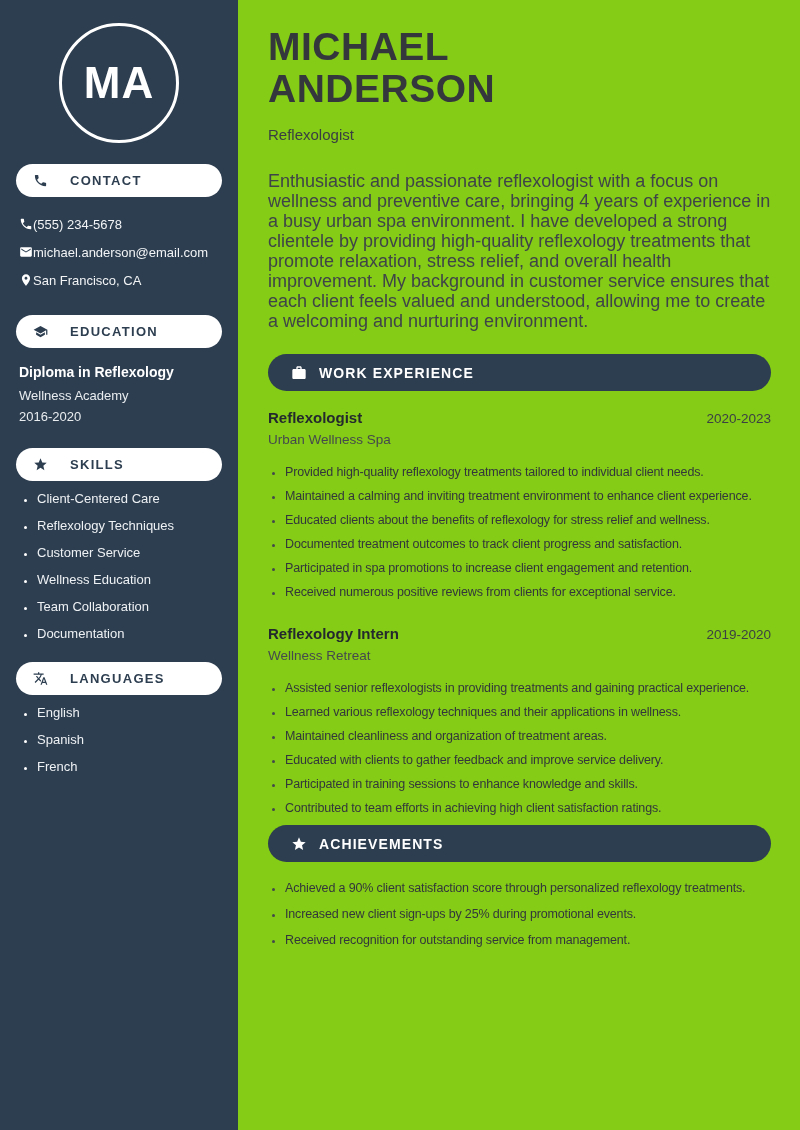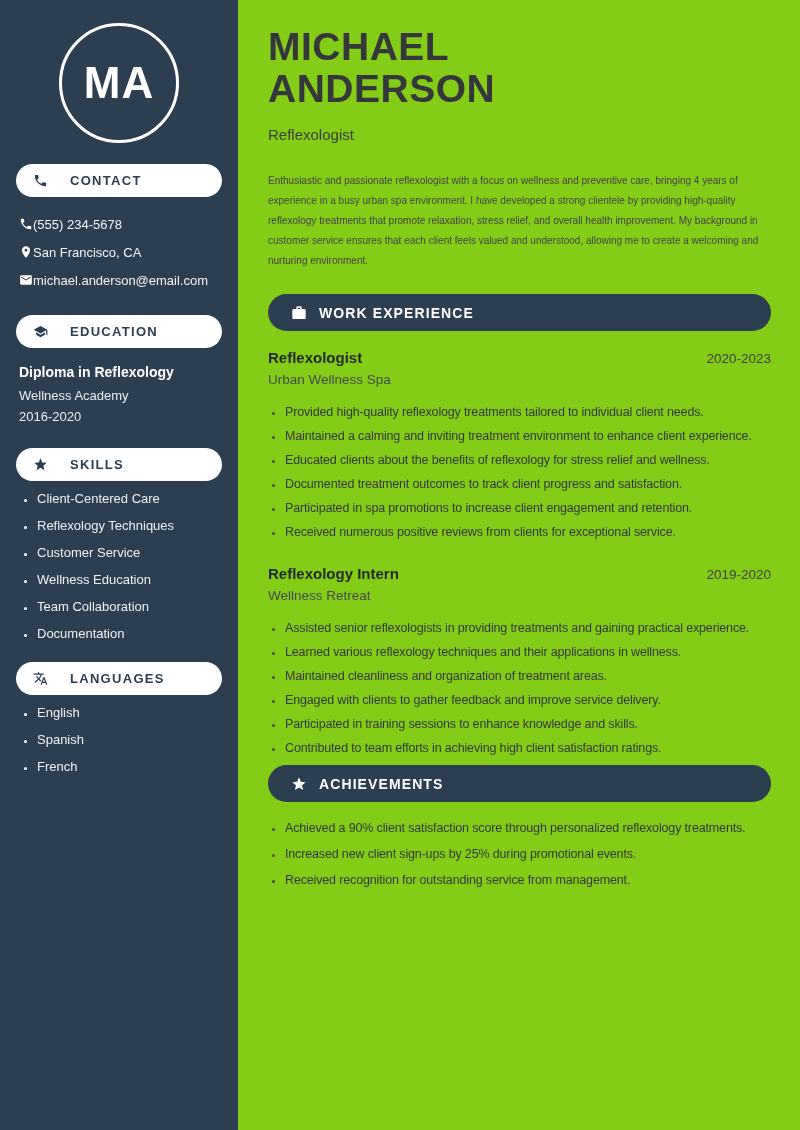--- a/index.html
+++ b/index.html
@@ -61,21 +61,21 @@
 
   
   .main { flex: 1; padding: 26px 29px 0 30px; }
   .name {
     margin: 0;
     font-size: 39px; line-height: 42px; font-weight: bold;
     color: #34383c; letter-spacing: 0.5px;
     text-transform: uppercase;
   }
   .headline { margin-top: 16px; font-size: 15px; color: #3a3e42; }
-  .summary { margin: 28px 0 0 0; font-size: 10px; line-height: 20px; color: #3f4448; }
+  .summary { margin: 28px 0 0 0; font-size: 18px; line-height: 20px; color: #3f4448; }
 
   .section-pill {
     margin-top: 23px;
     background: #2d3e50; color: #ffffff;
     height: 37px; border-radius: 19px;
     display: flex; align-items: center; gap: 12px;
     padding: 0 0 0 23px;
     font-size: 14px; font-weight: bold; letter-spacing: 1.1px;
   }
   .section-pill svg { width: 16px; height: 16px; flex: none; }
@@ -117,29 +117,29 @@
     </div>
     <ul class="contact-list">
       <li class="contact-row">
         <svg viewBox="0 0 24 24" fill="#ffffff">
             <path d="M6.62 10.79c1.44 2.83 3.76 5.14 6.59 6.59l2.2-2.2c.27-.27.67-.36 1.02-.24 1.12.37 2.33.57 3.57.57.55 0 1 .45 1 1V20c0 .55-.45 1-1 1-9.39 0-17-7.61-17-17 0-.55.45-1 1-1h3.5c.55 0 1 .45 1 1 0 1.25.2 2.45.57 3.57.11.35.03.74-.25 1.02l-2.2 2.2z"></path>
           </svg>
         <span>(555) 234-5678</span>
       </li>
       <li class="contact-row">
         <svg viewBox="0 0 24 24" fill="#ffffff">
+            <path d="M20 4H4c-1.1 0-1.99.9-1.99 2L2 18c0 1.1.9 2 2 2h16c1.1 0 2-.9 2-2V6c0-1.1-.9-2-2-2zm0 4l-8 5-8-5V6l8 5 8-5v2z"></path>
+          </svg>
+        <span>michael.anderson@email.com</span>
+      </li>
+      <li class="contact-row">
+        <svg viewBox="0 0 24 24" fill="#ffffff">
             <path d="M12 2C8.13 2 5 5.13 5 9c0 5.25 7 13 7 13s7-7.75 7-13c0-3.87-3.13-7-7-7zm0 9.5c-1.38 0-2.5-1.12-2.5-2.5s1.12-2.5 2.5-2.5 2.5 1.12 2.5 2.5-1.12 2.5-2.5 2.5z"></path>
           </svg>
         <span>San Francisco, CA</span>
-      </li>
-      <li class="contact-row">
-        <svg viewBox="0 0 24 24" fill="#ffffff">
-            <path d="M20 4H4c-1.1 0-1.99.9-1.99 2L2 18c0 1.1.9 2 2 2h16c1.1 0 2-.9 2-2V6c0-1.1-.9-2-2-2zm0 4l-8 5-8-5V6l8 5 8-5v2z"></path>
-          </svg>
-        <span>michael.anderson@email.com</span>
       </li>
     </ul>
 
     <div class="side-pill">
       <svg viewBox="0 0 24 24" fill="currentColor">
           <path d="M5 13.18v4L12 21l7-3.82v-4L12 17l-7-3.82zM12 3L1 9l11 6 9-4.91V17h2V9L12 3z"></path>
         </svg>
       <span>EDUCATION</span>
     </div>
     <div class="edu-block">
@@ -213,21 +213,21 @@
     <section class="job second">
       <div class="job-head">
         <span class="job-role">Reflexology Intern</span>
         <span class="job-dates">2019-2020</span>
       </div>
       <div class="job-company">Wellness Retreat</div>
       <ul class="bullets">
         <li>Assisted senior reflexologists in providing treatments and gaining practical experience.</li>
         <li>Learned various reflexology techniques and their applications in wellness.</li>
         <li>Maintained cleanliness and organization of treatment areas.</li>
-        <li>Engaged with clients to gather feedback and improve service delivery.</li>
+        <li>Educated with clients to gather feedback and improve service delivery.</li>
         <li>Participated in training sessions to enhance knowledge and skills.</li>
         <li>Contributed to team efforts in achieving high client satisfaction ratings.</li>
       </ul>
     </section>
 
     <div class="section-pill tight">
       <svg viewBox="0 0 24 24" fill="#ffffff">
           <path d="M12 17.27L18.18 21l-1.64-7.03L22 9.24l-7.19-.61L12 2 9.19 8.63 2 9.24l5.46 4.73L5.82 21z"></path>
         </svg>
       <span>ACHIEVEMENTS</span>

